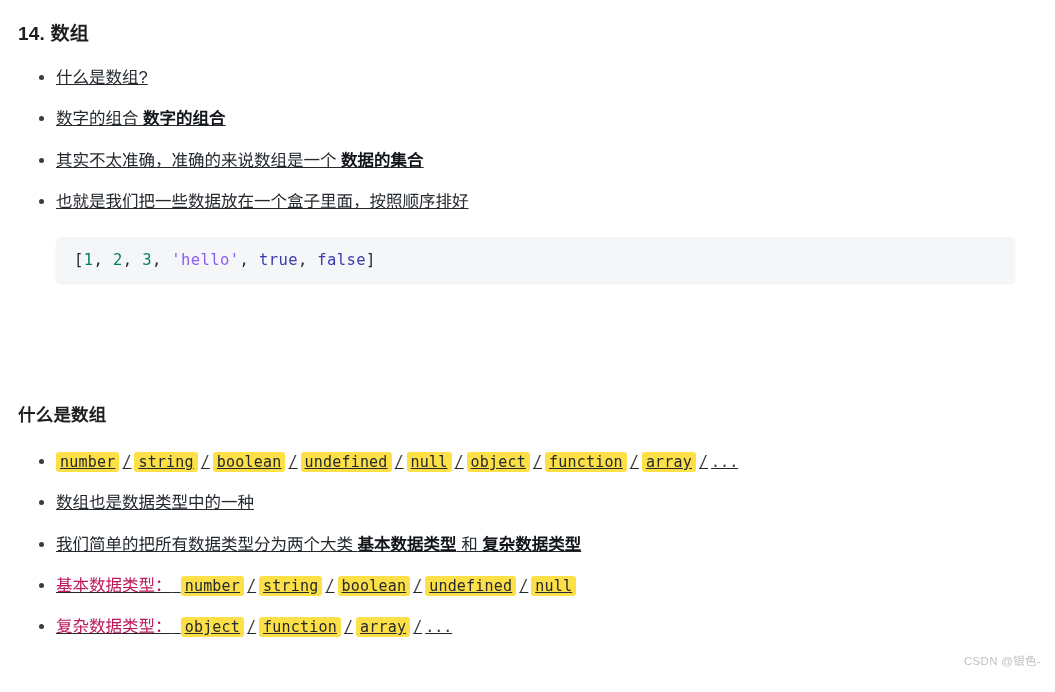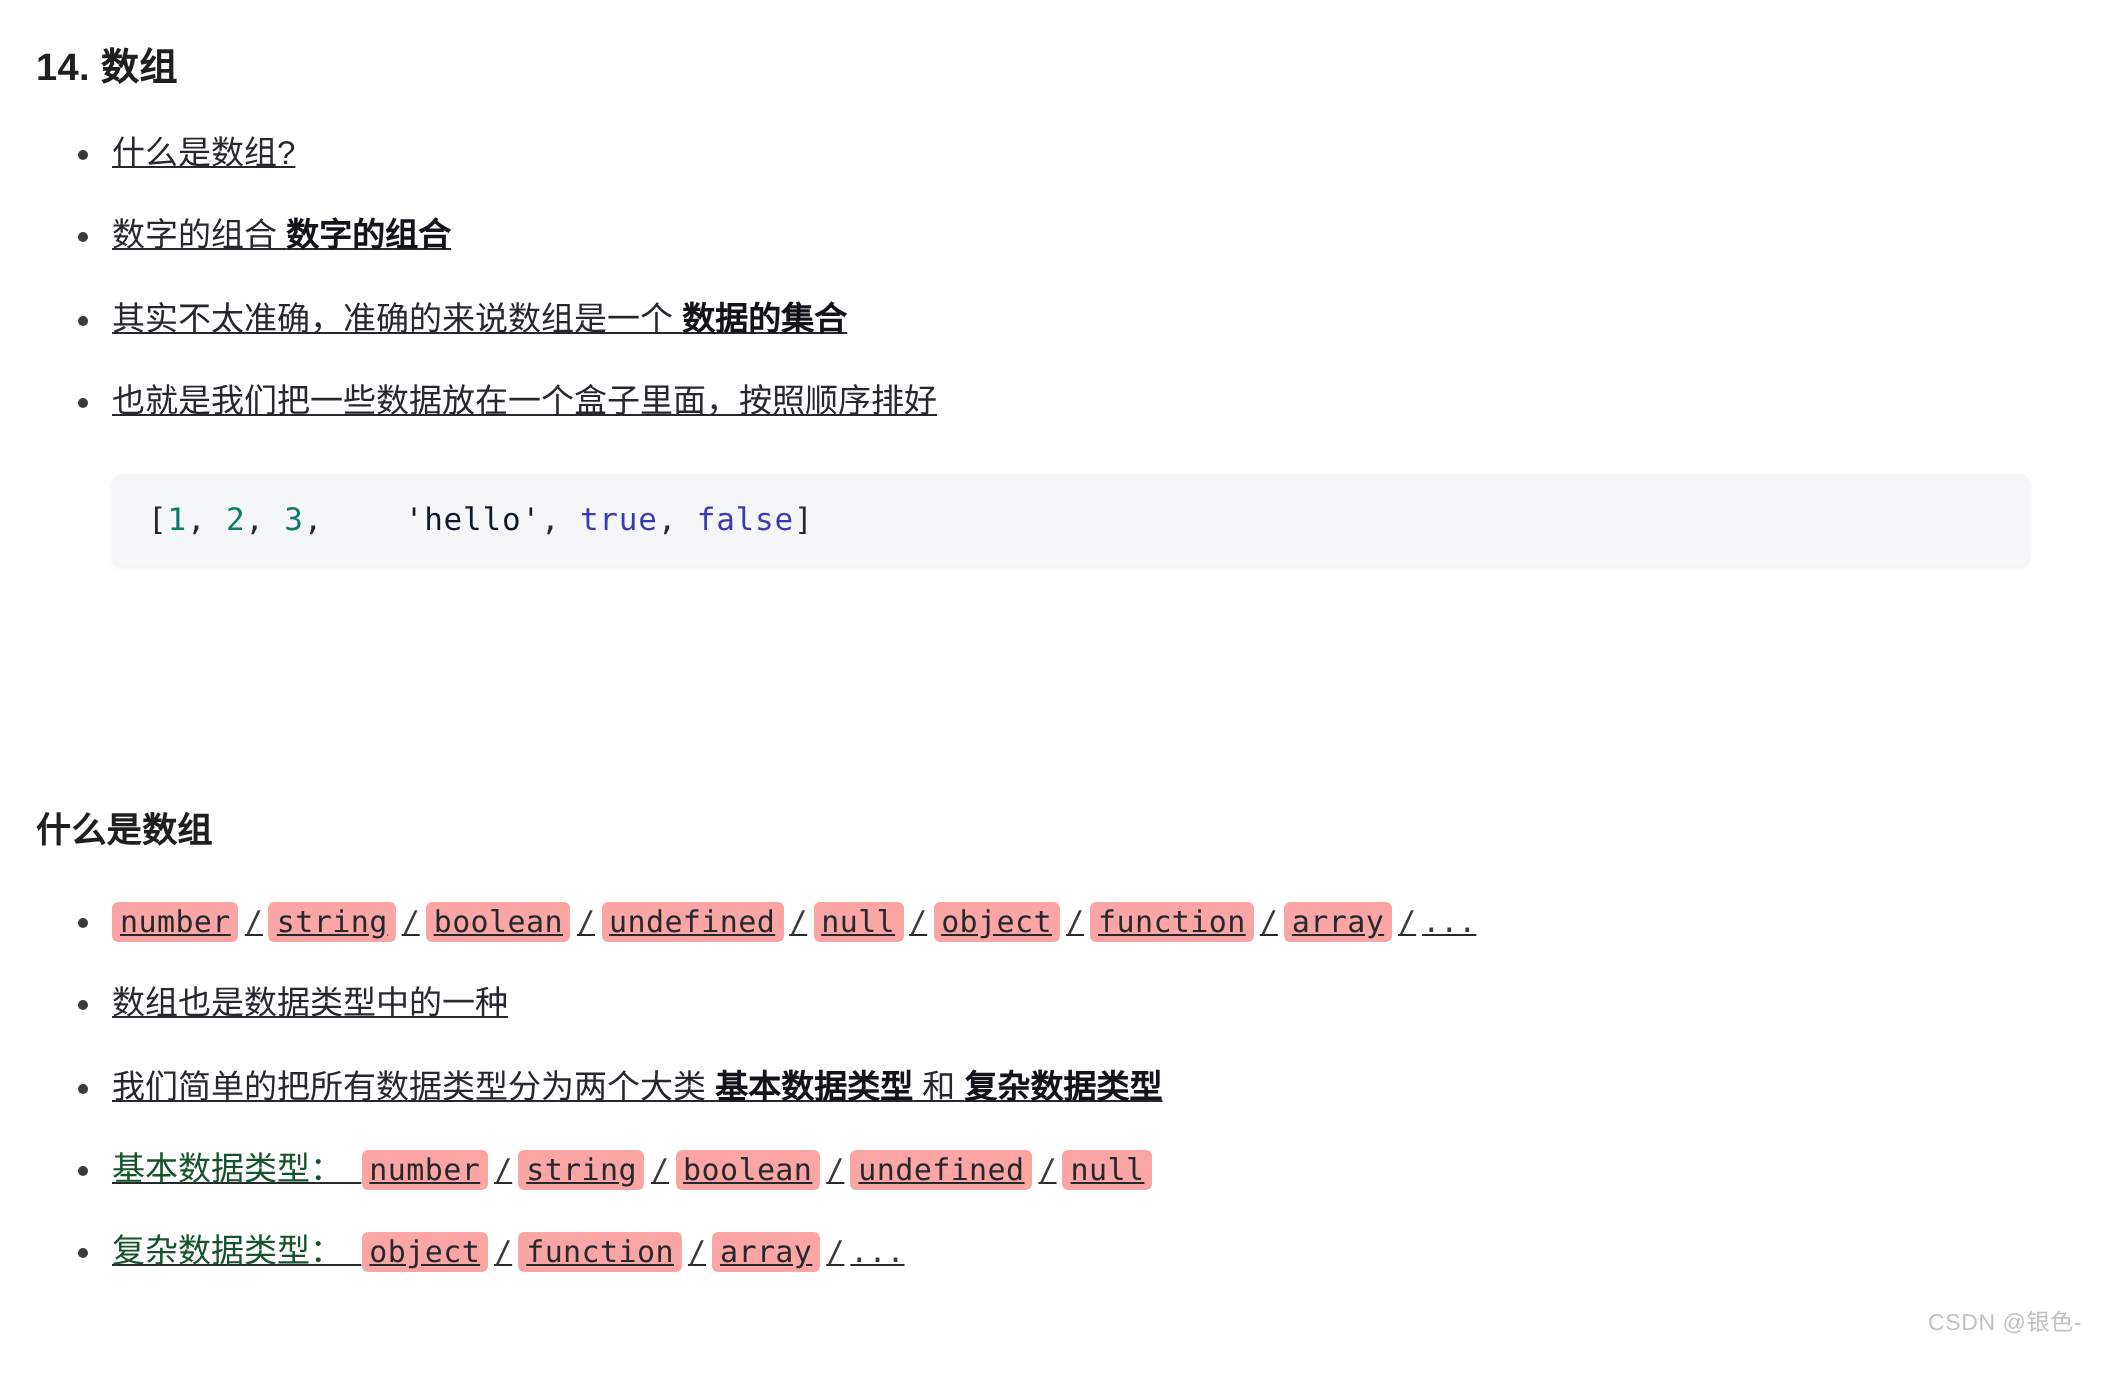--- a/index.html
+++ b/index.html
@@ -92,45 +92,45 @@
     padding: 0 18px;
   }
   .code-block code {
     font-family: "DejaVu Sans Mono", "Liberation Mono", monospace;
     font-size: 15.5px;
     letter-spacing: 0.4px;
     white-space: pre;
   }
   .tok-punct   { color: #24292e; }
   .tok-number  { color: #067d62; }
-  .tok-string  { color: #0f172a; margin-left: 31px; }
+  .tok-string  { color: #8b5cf6; }
   .tok-bool    { color: #3b3bb0; }
 
   
   .chip {
     font-family: "DejaVu Sans Mono", "Liberation Mono", monospace;
     font-size: 15px;
-    background: #fca5a5;
+    background: #fde047;
     border-radius: 3px;
     padding: 1px 4px;
     color: #24292e;
     letter-spacing: 0.2px;
   }
   .sep {
     font-family: "DejaVu Sans Mono", "Liberation Mono", monospace;
     font-size: 15px;
     color: #3a3a3a;
     padding: 0 3px;
   }
   .ellipsis {
     font-family: "DejaVu Sans Mono", "Liberation Mono", monospace;
     font-size: 15px;
     color: #3a3a3a;
   }
-  .label-cn { font-size: 16.5px; color: #14532d; }
+  .label-cn { font-size: 16.5px; color: #be185d; }
 
   
   #watermark {
     position: absolute;
     right: 14px;
     bottom: 24px;
     font-size: 11.5px;
     color: #c2c2c4;
     letter-spacing: 0.3px;
     user-select: none;

